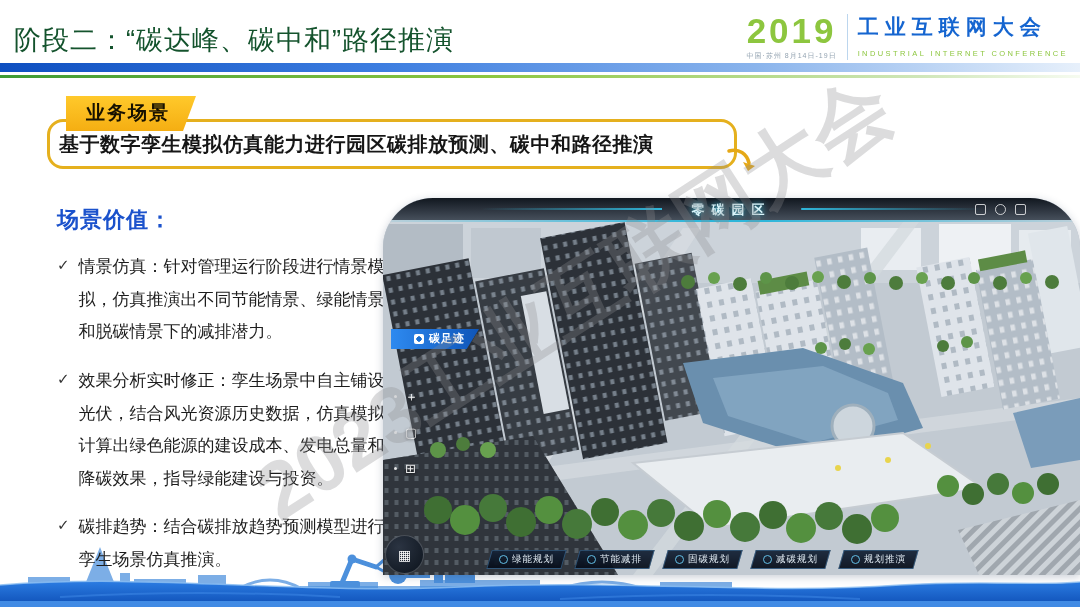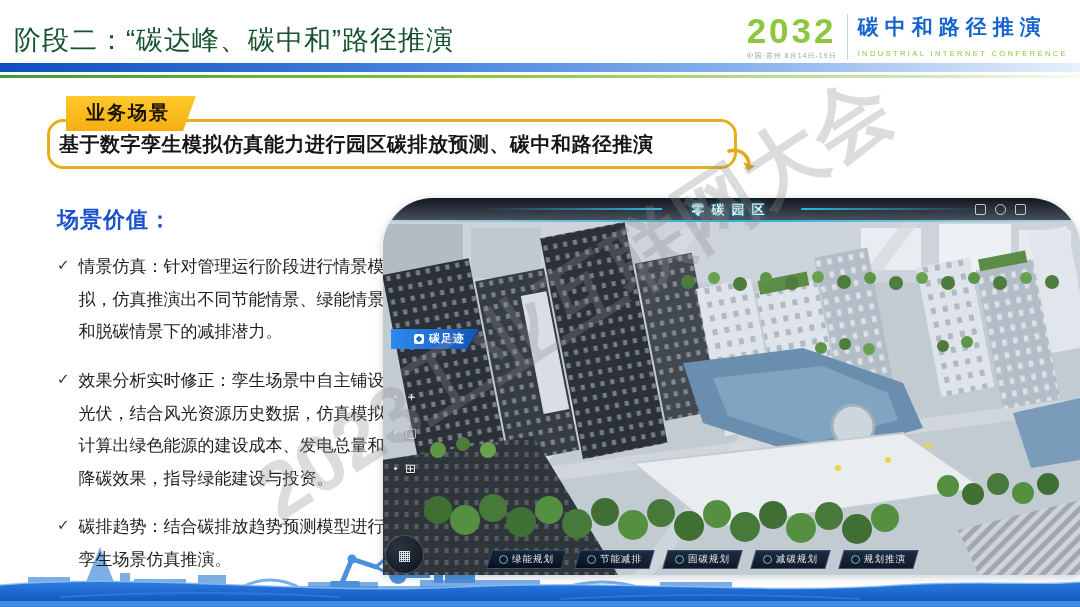--- a/index.html
+++ b/index.html
@@ -68,26 +68,26 @@
   
   .footer{position:absolute;left:0;bottom:0;width:1080px;height:70px;z-index:1;}
 </style>
 </head>
 <body>
 
 <div class="slide-title">阶段二：“碳达峰、碳中和”路径推演</div>
 
 <div class="logo">
   <div class="logo-left">
-    <div class="logo-year">2032</div>
+    <div class="logo-year">2019</div>
     <div class="logo-venue">中国·苏州 8月14日-19日</div>
   </div>
   <div class="logo-divider"></div>
   <div>
-    <div class="logo-cn">碳中和路径推演</div>
+    <div class="logo-cn">工业互联网大会</div>
     <div class="logo-en">INDUSTRIAL INTERNET CONFERENCE</div>
   </div>
 </div>
 
 <div class="bar-blue"></div>
 <div class="bar-green"></div>
 
 <div class="badge">业务场景</div>
 <div class="desc-box">
   <div class="desc-text">基于数字孪生模拟仿真能力进行园区碳排放预测、碳中和路径推演</div>

